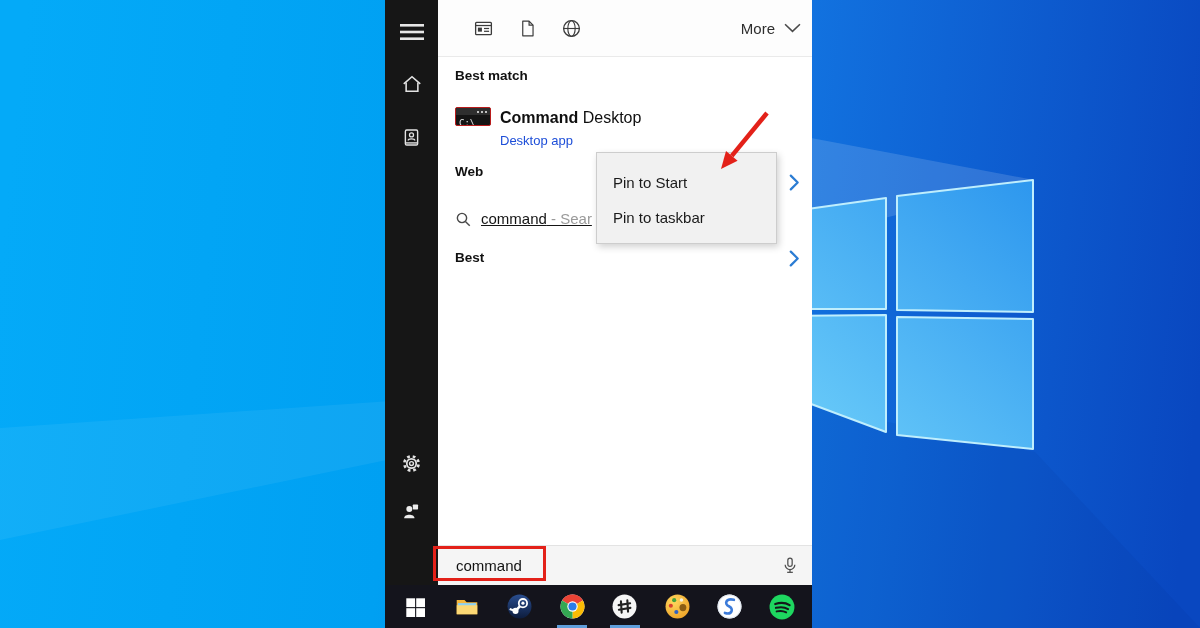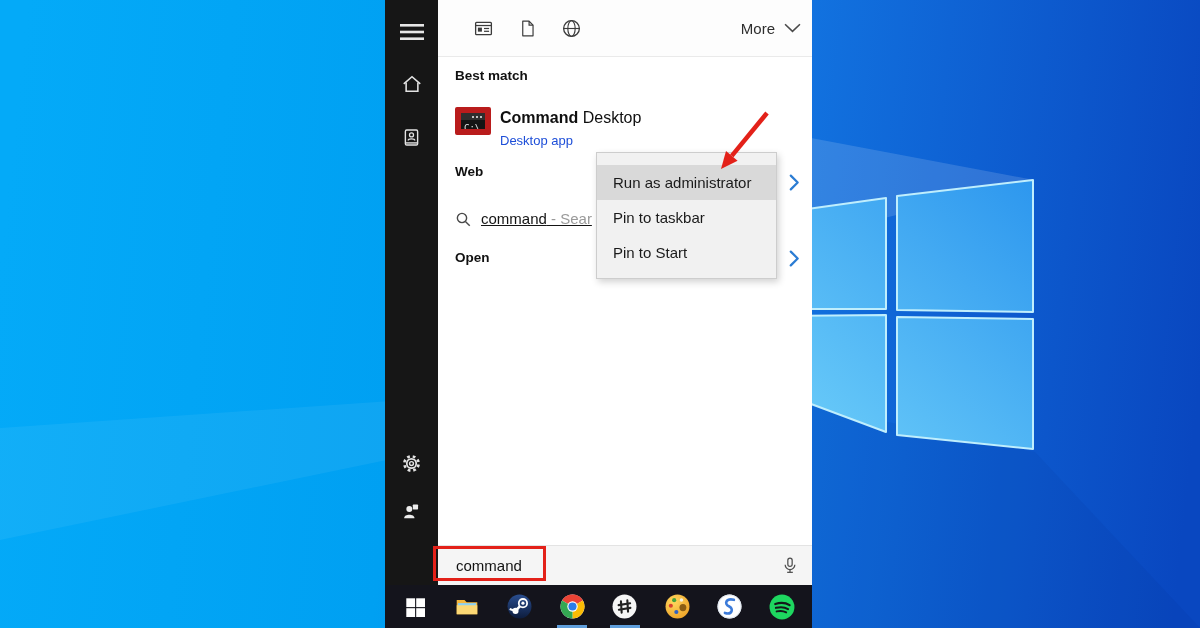--- a/index.html
+++ b/index.html
@@ -17,22 +17,22 @@
   
   .panel { position:absolute; left:438px; top:0; width:374px; height:585px; background:#ffffff; z-index:5; }
   .filterbar { position:absolute; left:0; top:0; width:100%; height:57px; background:#fdfdfd;
                border-bottom:1px solid #eaeaea; display:flex; align-items:center; padding-left:28px; }
   .filter-ico { width:34px; display:flex; align-items:center; justify-content:center; margin-right:10px; cursor:pointer; }
   .more-group { margin-left:auto; display:flex; align-items:center; gap:9px; padding-right:11px; cursor:pointer;justify-content:space-between; }
   .more-label { font-size:15px; color:#2e2e2e; }
 
   .sec-header { position:absolute; left:17px; font-size:13.5px; font-weight:bold; color:#111; }
   .bm-item { position:absolute; left:0; top:100px; width:100%; height:52px; cursor:pointer; }
-  .cmd-icon { position:absolute; left:17px; top:7px; width:36px; height:28px; background:#141414;
-              border:6px solid #b91c1c; border-radius:2px; overflow:hidden; }
+  .cmd-icon { position:absolute; left:17px; top:7px; width:36px; height:19px; background:#141414;
+              border:1px solid #b91c1c; border-radius:2px; overflow:hidden; }
   .cmd-titlebar { height:7px; background:#2e2e2e; display:flex; justify-content:flex-end; align-items:center; padding-right:3px; }
   .cmd-dots { width:2px; height:2px; background:#c0c0c0; box-shadow:-4px 0 #c0c0c0, -8px 0 #c0c0c0; }
   .cmd-text { position:absolute; left:3px; top:10px; font-family:"DejaVu Sans Mono", monospace;
               font-size:9px; color:#e6e6e6; }
   .bm-title { position:absolute; left:62px; top:9px; font-size:16px; color:#0f0f0f; }
   .bm-title b { font-weight:bold; }
   .bm-sub { position:absolute; left:62px; top:33px; font-size:13px; color:#1d4ed8; }
 
   .web-row { position:absolute; left:0; top:205px; width:100%; height:30px; cursor:pointer; }
   .web-q { position:absolute; left:43px; top:5px; font-size:15px; color:#141414; white-space:nowrap;text-decoration:underline; }
@@ -186,21 +186,21 @@
     <div class="sec-header" style="top:164px;">Web</div>
 
     <div class="web-row">
       <svg class="mag" width="17" height="17" viewBox="0 0 18 18">
         <circle cx="7.4" cy="7.4" r="4.9" fill="none" stroke="#4a4a4a" stroke-width="1.5"></circle>
         <line x1="11" y1="11" x2="15.6" y2="15.6" stroke="#4a4a4a" stroke-width="1.5"></line>
       </svg>
       <span class="web-q"><span>command</span><span class="web-suffix"> - Sear</span></span>
     </div>
 
-    <div class="sec-header" style="top:250px;">Open</div>
+    <div class="sec-header" style="top:250px;">Best</div>
 
     <span class="expand-btn" style="top:171px;">
       <svg width="11" height="17" viewBox="0 0 10 16">
         <polyline points="1.5,1.5 8,8 1.5,14.5" fill="none" stroke="#2b7cd3" stroke-width="2.1" stroke-linecap="round" stroke-linejoin="round"></polyline>
       </svg>
     </span>
     <span class="expand-btn" style="top:247px;">
       <svg width="11" height="17" viewBox="0 0 10 16">
         <polyline points="1.5,1.5 8,8 1.5,14.5" fill="none" stroke="#2b7cd3" stroke-width="2.1" stroke-linecap="round" stroke-linejoin="round"></polyline>
       </svg>
@@ -213,23 +213,22 @@
           <rect x="9.4" y="2.5" width="5.2" height="10" rx="2.6" fill="none" stroke="#4f4f4f" stroke-width="1.5"></rect>
           <path d="M6.2,10.5 a5.8,5.8 0 0 0 11.6,0" fill="none" stroke="#4f4f4f" stroke-width="1.5"></path>
           <line x1="12" y1="16.5" x2="12" y2="19.6" stroke="#4f4f4f" stroke-width="1.5"></line>
           <line x1="8.6" y1="19.6" x2="15.4" y2="19.6" stroke="#4f4f4f" stroke-width="1.5"></line>
         </svg>
       </span>
     </div>
   </div>
 
   <div class="ctx-menu">
-    <div class="ctx-item highlighted">Run as administrator</div>
+    <div class="ctx-item">Pin to Start</div>
     <div class="ctx-item">Pin to taskbar</div>
-    <div class="ctx-item">Pin to Start</div>
   </div>
 
   <div class="taskbar">
     <div class="tb-app">
       <svg width="22" height="22" viewBox="0 0 24 24">
         <rect x="2.5" y="2.5" width="9.6" height="9.6" fill="#fff"></rect>
         <rect x="13.3" y="2.5" width="9.6" height="9.6" fill="#fff"></rect>
         <rect x="2.5" y="13.3" width="9.6" height="9.6" fill="#fff"></rect>
         <rect x="13.3" y="13.3" width="9.6" height="9.6" fill="#fff"></rect>
       </svg>

